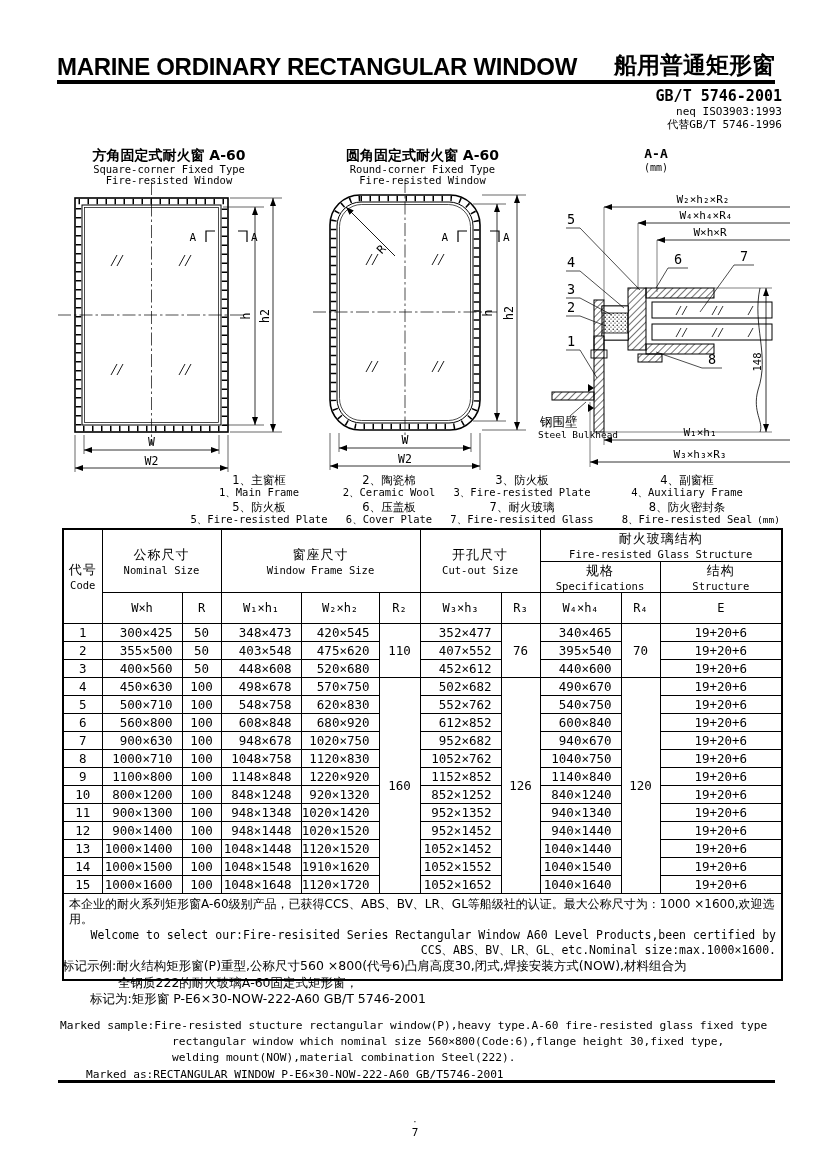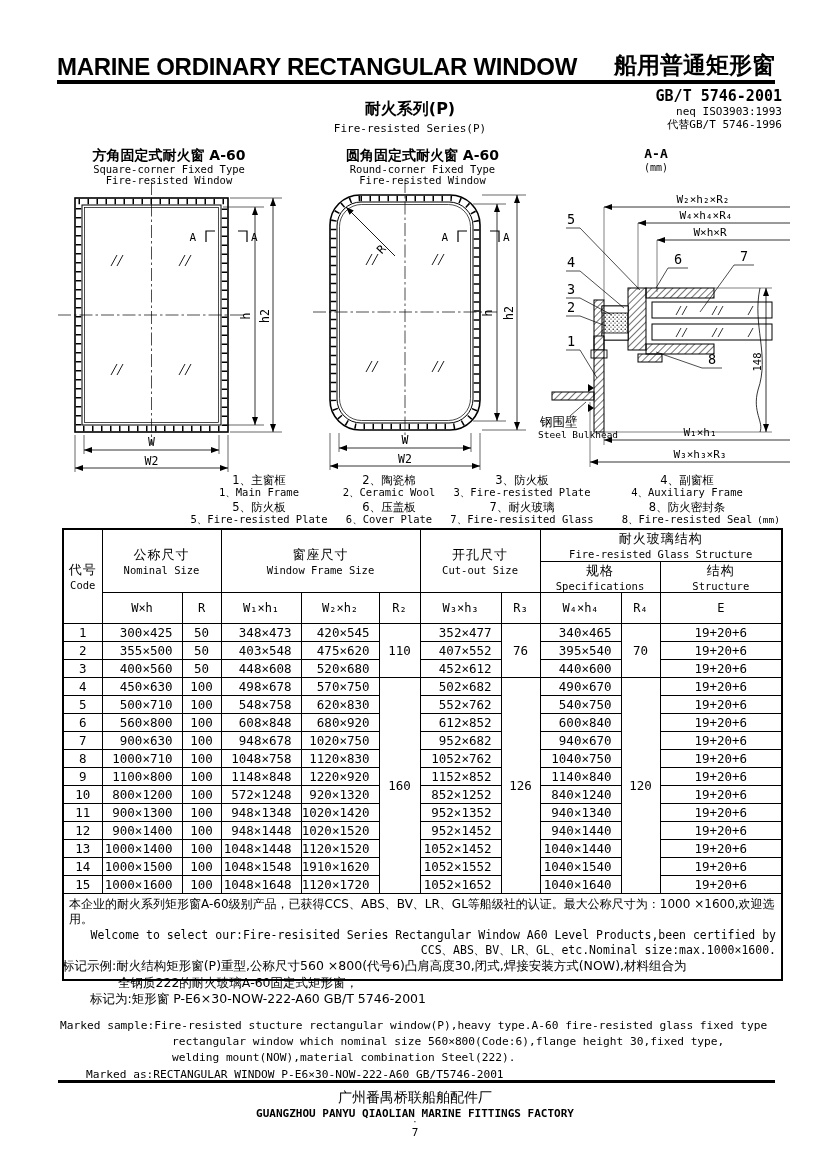--- a/index.html
+++ b/index.html
@@ -84,24 +84,20 @@
 
   <div class="header-row">
     <div class="title-en">MARINE ORDINARY RECTANGULAR WINDOW</div>
     <div class="title-cn">船用普通矩形窗</div>
   </div>
   <div class="header-rule"></div>
   <div class="standards">
     <div class="std-main">GB/T 5746-2001</div>
     <div class="std-sub">neq ISO3903:1993</div>
     <div class="std-sub">代替GB/T 5746-1996</div>
-  </div>
-  <div class="series">
-    <div class="series-cn">耐火系列(P)</div>
-    <div class="series-en">Fire-resisted Series(P)</div>
   </div>
 
   <div class="dia-title dt-left">
     <div class="cn">方角固定式耐火窗  A-60</div>
     <div class="en">Square-corner Fixed Type</div>
     <div class="en">Fire-resisted Window</div>
   </div>
   <div class="dia-title dt-mid">
     <div class="cn">圆角固定式耐火窗  A-60</div>
     <div class="en">Round-corner Fixed Type</div>
@@ -517,21 +513,21 @@
           <td class="num">1148×848</td>
           <td class="num">1220×920</td>
           <td class="num">1152×852</td>
           <td class="num">1140×840</td>
           <td class="ctr">19+20+6</td>
         </tr>
         <tr>
           <td class="ctr">10</td>
           <td class="num">800×1200</td>
           <td class="ctr">100</td>
-          <td class="num">572×1248</td>
+          <td class="num">848×1248</td>
           <td class="num">920×1320</td>
           <td class="num">852×1252</td>
           <td class="num">840×1240</td>
           <td class="ctr">19+20+6</td>
         </tr>
         <tr>
           <td class="ctr">11</td>
           <td class="num">900×1300</td>
           <td class="ctr">100</td>
           <td class="num">948×1348</td>
@@ -598,22 +594,18 @@
     <div class="i2">标记为:矩形窗  P-E6×30-NOW-222-A60  GB/T 5746-2001</div>
   </div>
   <div class="marked-en">
     <div>Marked sample:Fire-resisted stucture rectangular window(P),heavy type.A-60 fire-resisted glass fixed type</div>
     <div class="i1">rectangular window which nominal size 560×800(Code:6),flange height 30,fixed type,</div>
     <div class="i1">welding mount(NOW),material combination Steel(222).</div>
     <div class="i2">Marked as:RECTANGULAR WINDOW  P-E6×30-NOW-222-A60  GB/T5746-2001</div>
   </div>
 
   <div class="footer-rule"></div>
-  <div class="company">
-    <div class="cn">广州番禺桥联船舶配件厂</div>
-    <div class="en">GUANGZHOU PANYU QIAOLIAN MARINE FITTINGS FACTORY</div>
-  </div>
   <div class="pageno">
     <div class="dot">·</div>
     <div class="num">7</div>
   </div>
 
 </div>
 
 </body></html>

